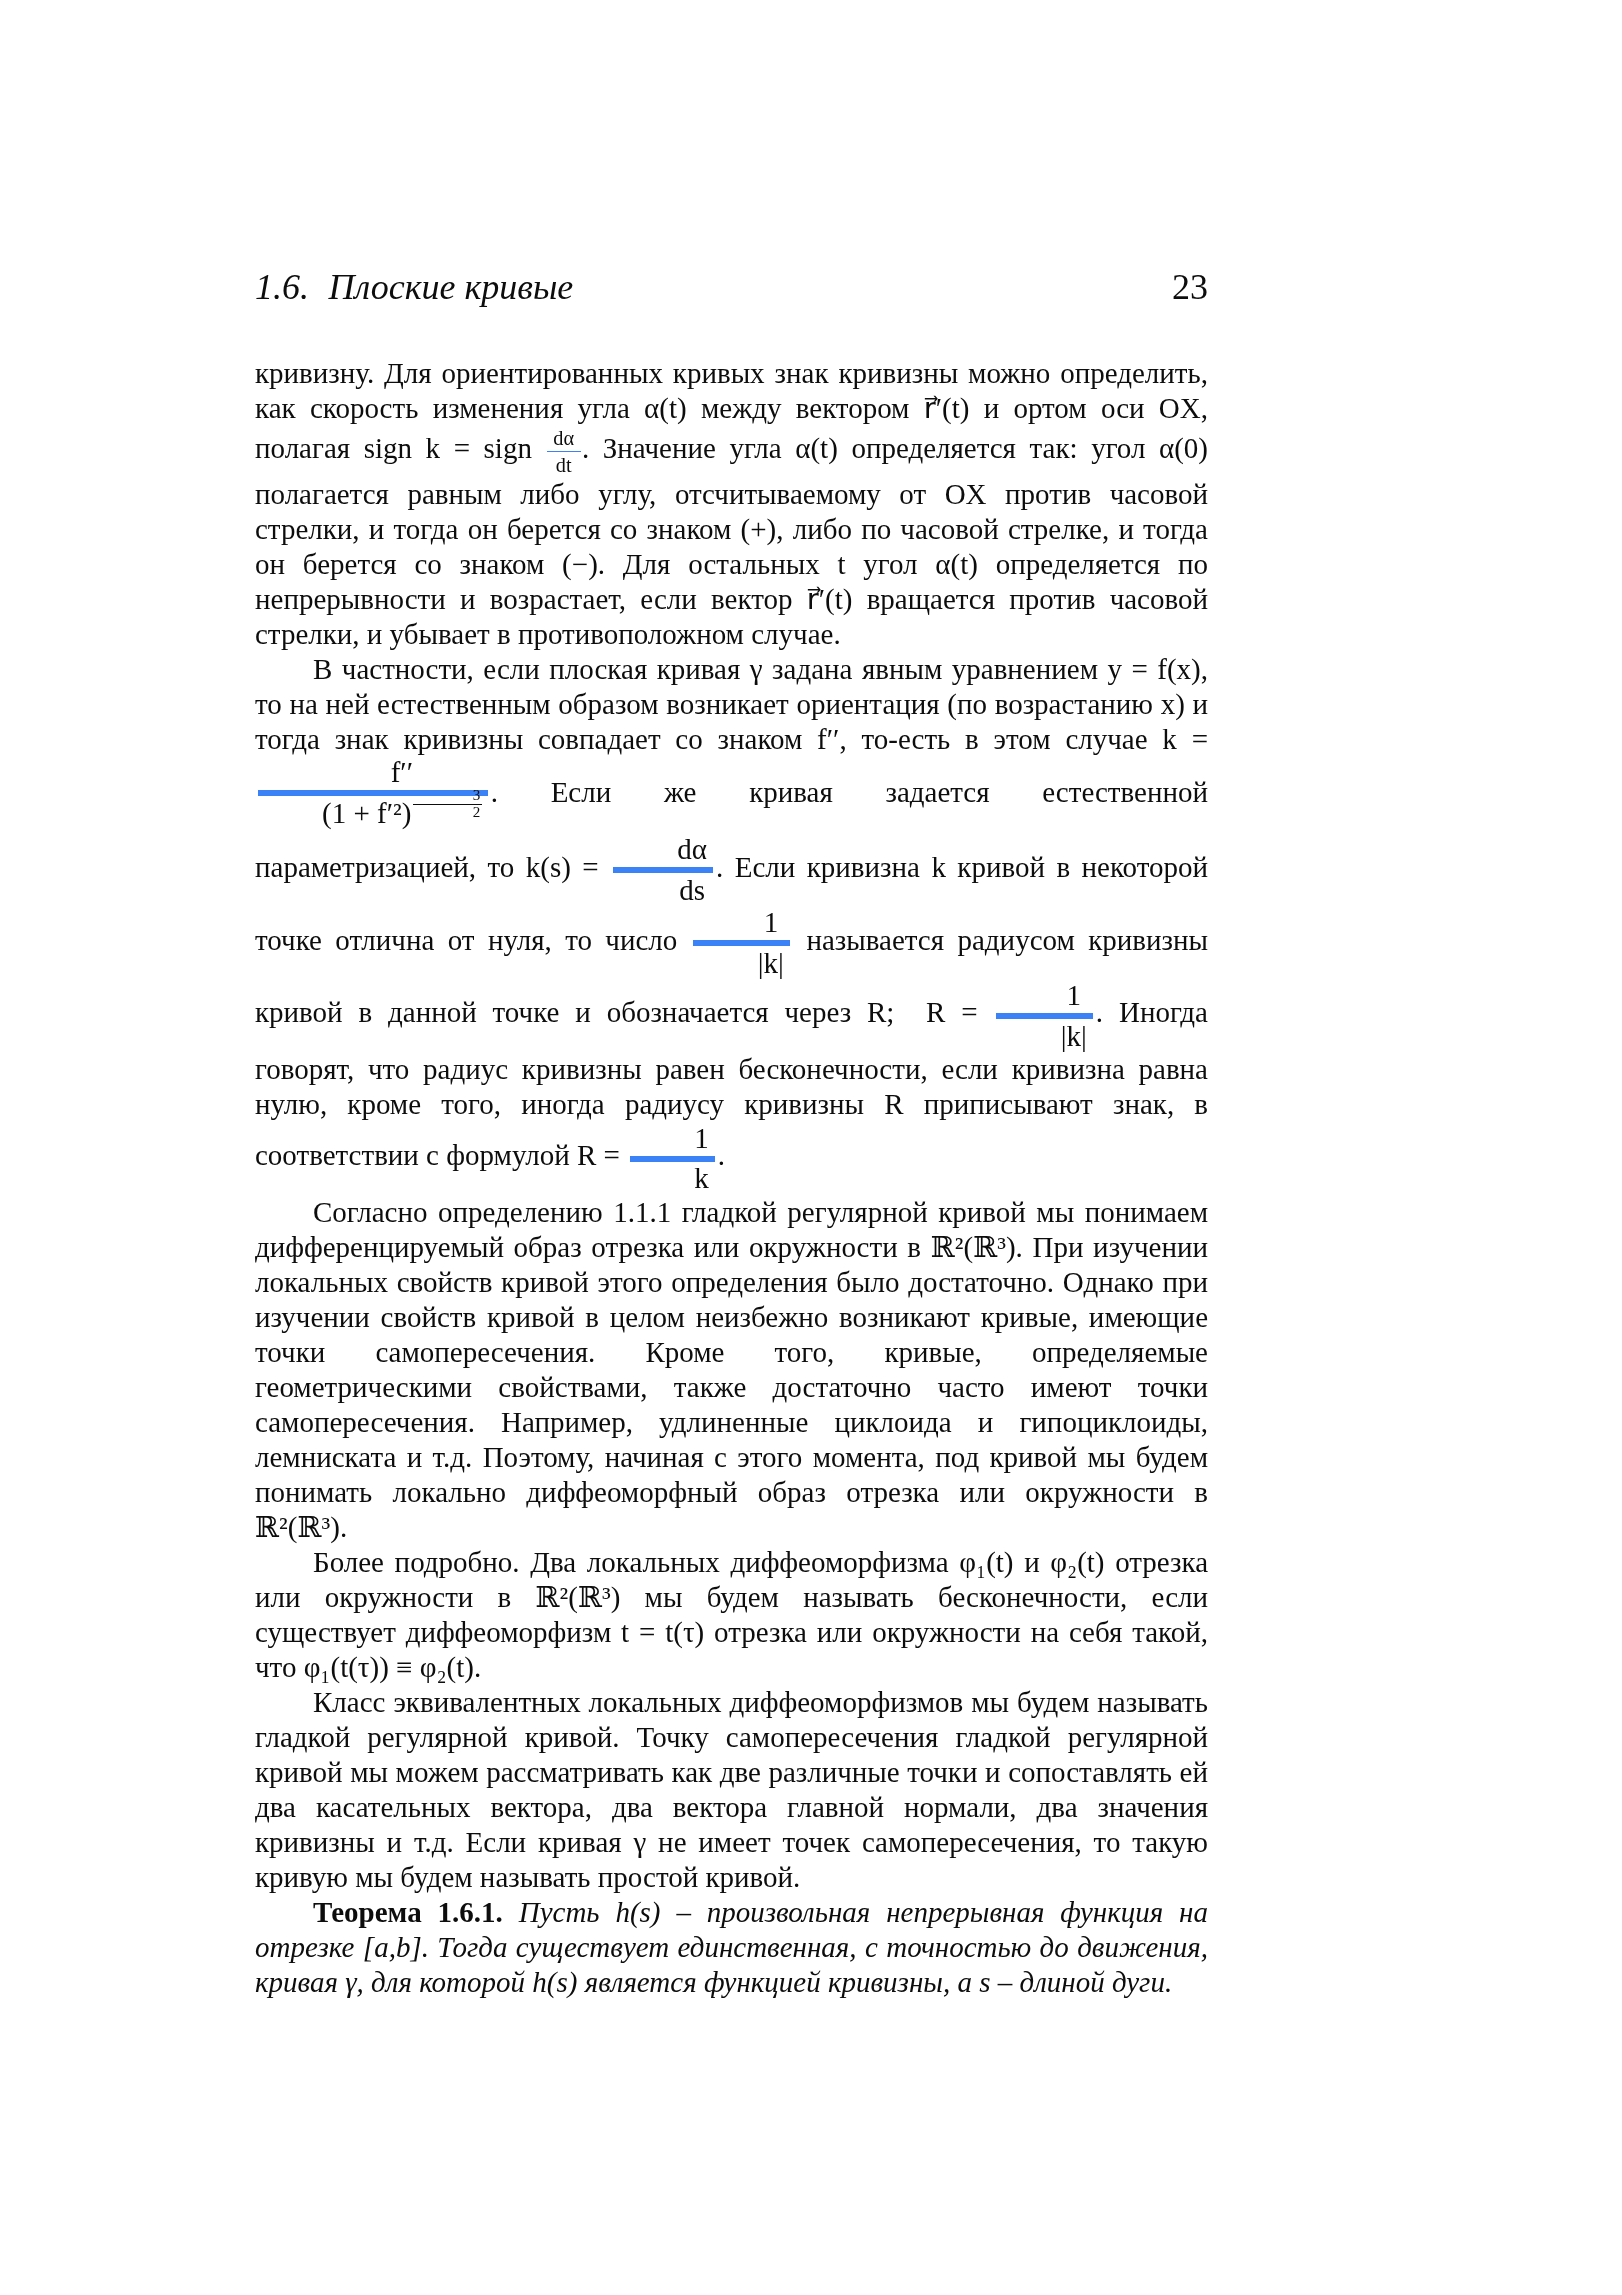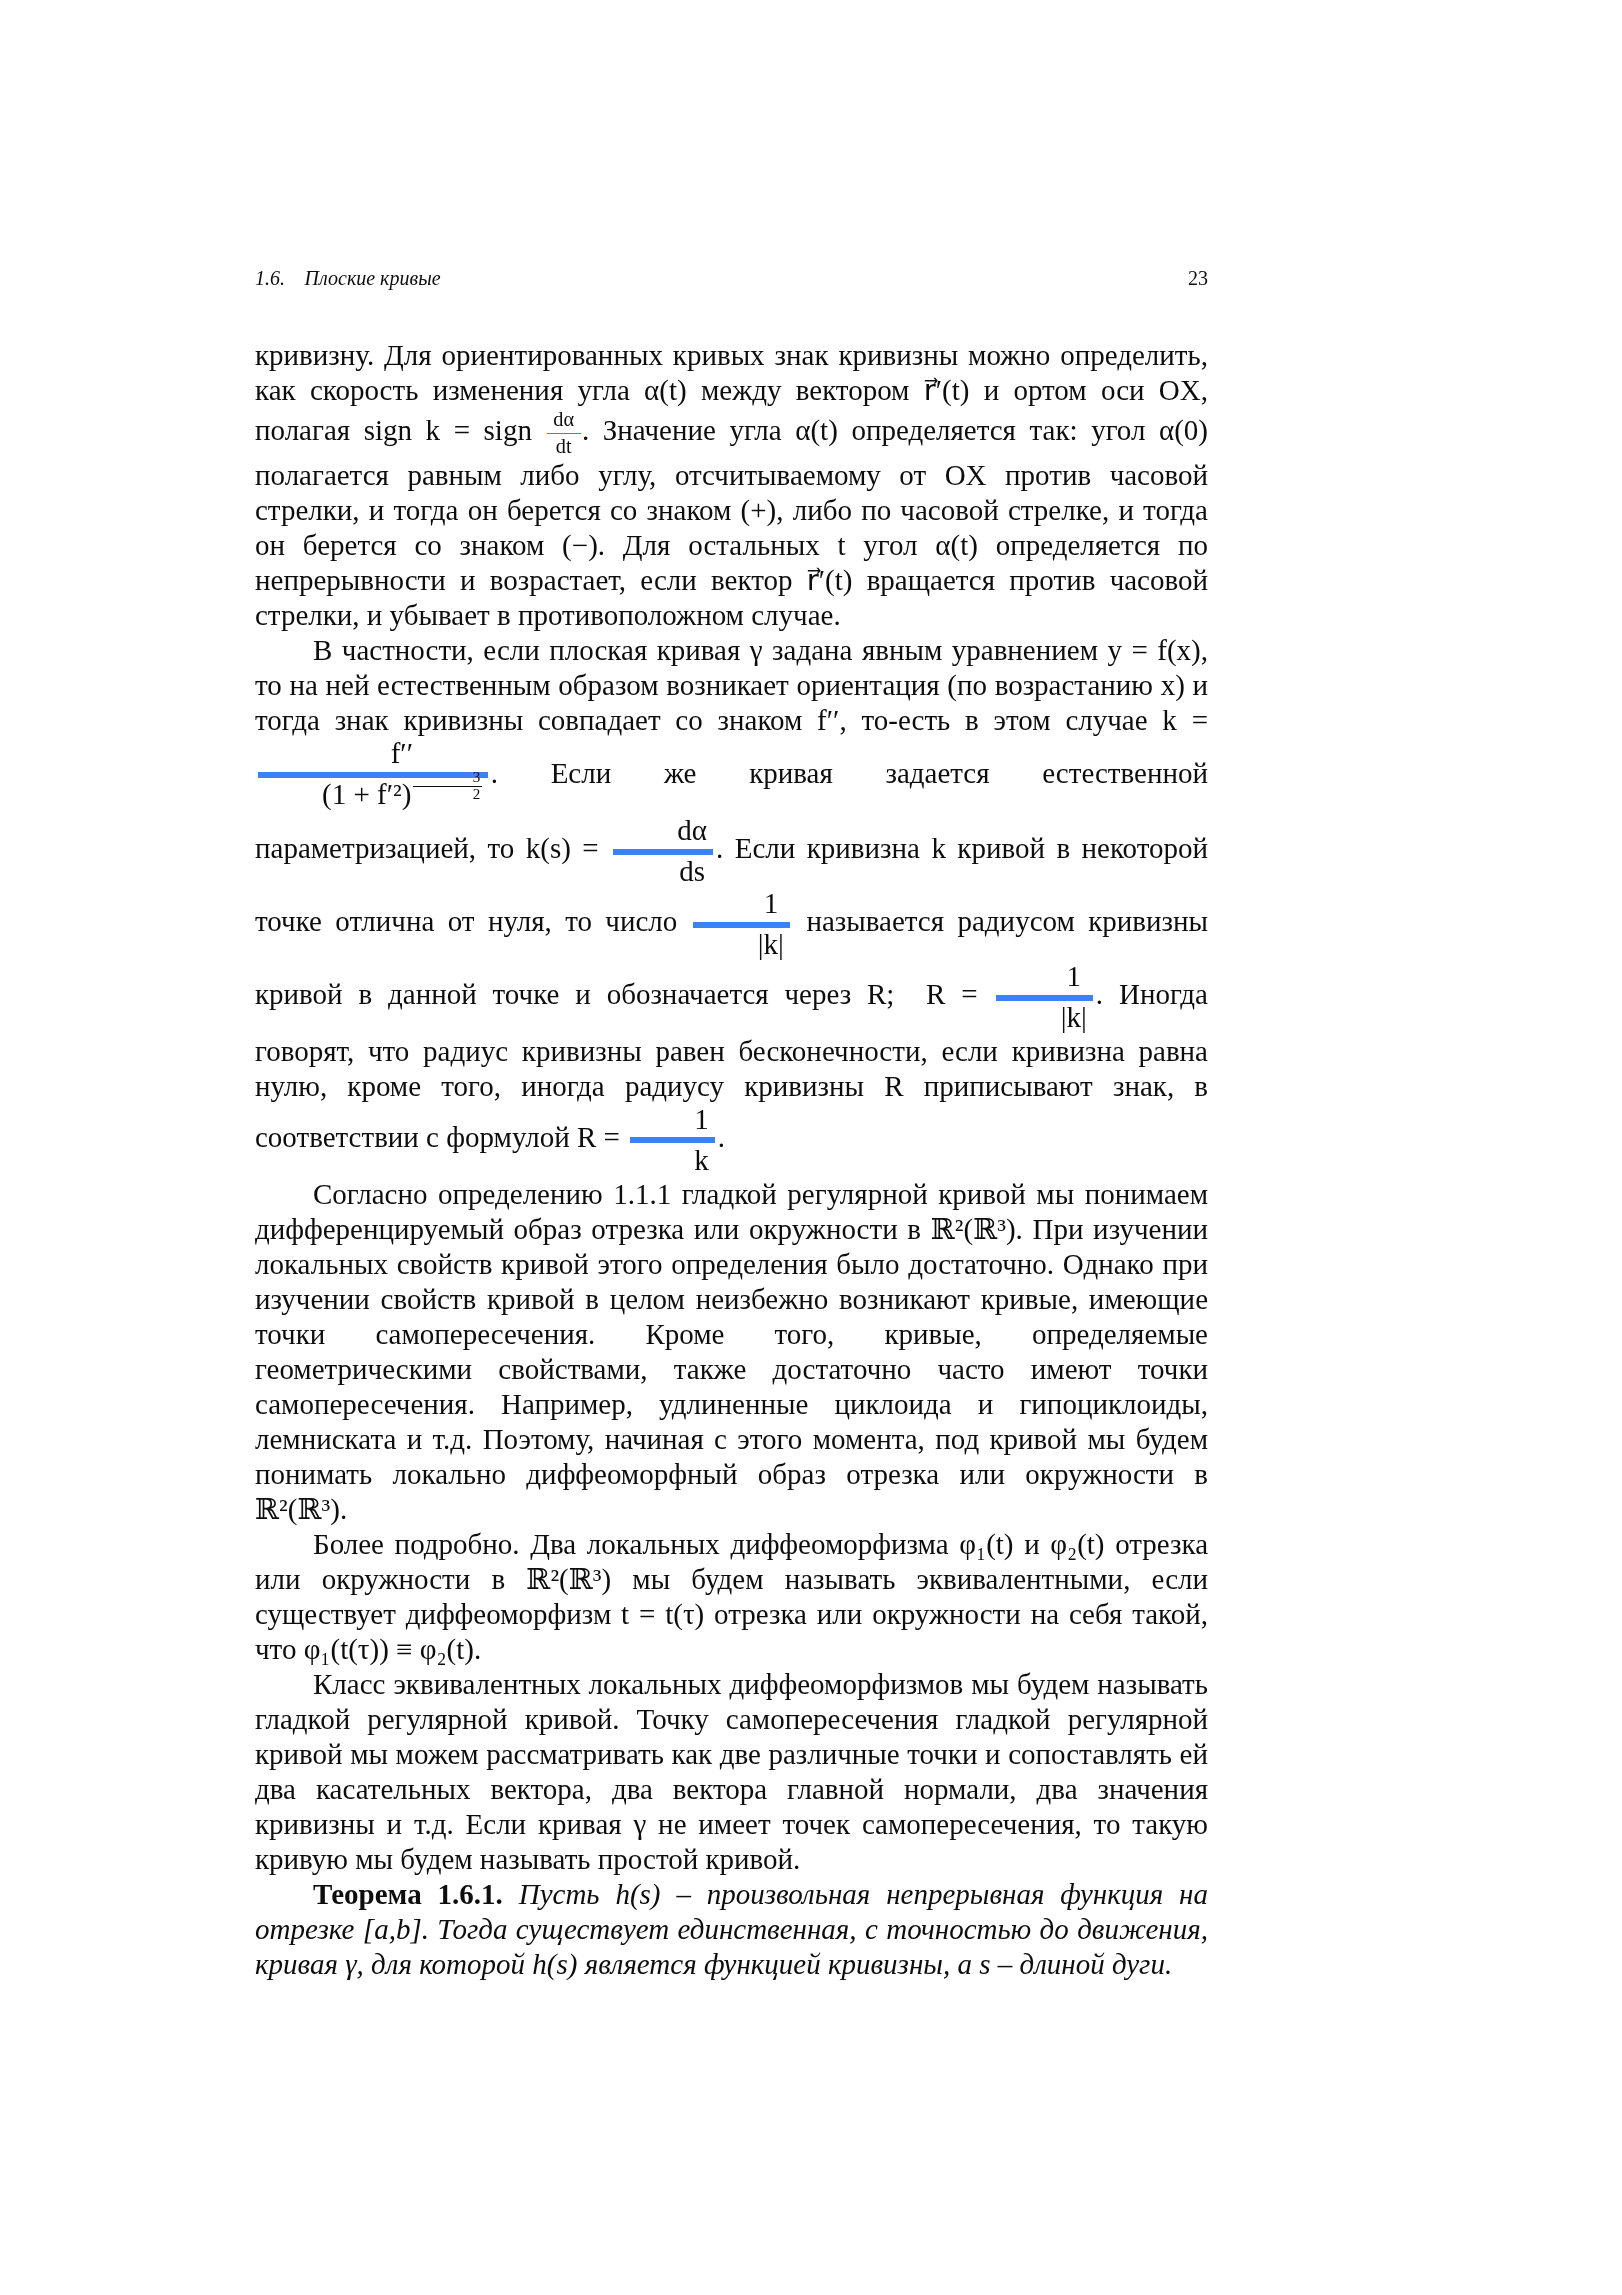--- a/index.html
+++ b/index.html
@@ -14,21 +14,21 @@
   .content {
     position:absolute;
     left:255px; top:267px;
     width:953px;
   }
   
   .runninghead {
     display:flex;
     justify-content:space-between;
     align-items:flex-end;
-    font-size:20px;
+    font-size:36px;
     line-height:1.15;
   }
   .rh-left { font-style:italic; }
   .rh-num { margin-right:19.6px; }
   .rh-page { font-style:normal; }
 
   
   .bodytext {
     margin-top:48px;
     font-size:29px;
@@ -87,21 +87,21 @@
 
     <div class="bodytext">
 
       <p><span>кривизну. Для ориентированных кривых знак кривизны можно определить, как скорость изменения угла α(t) между вектором r⃗′(t) и ортом оси OX, полагая sign k = sign </span><span class="frac frac-sm"><span class="num">dα</span><span class="den">dt</span></span><span>. Значение угла α(t) определяется так: угол α(0) полагается равным либо углу, отсчитываемому от OX против часовой стрелки, и тогда он берется со знаком (+), либо по часовой стрелке, и тогда он берется со знаком (−). Для остальных t угол α(t) определяется по непрерывности и возрастает, если вектор r⃗′(t) вращается против часовой стрелки, и убывает в противоположном случае.</span></p>
 
       <p class="indent"><span>В частности, если плоская кривая γ задана явным уравнением y = f(x), то на ней естественным образом возникает ориентация (по возрастанию x) и тогда знак кривизны совпадает со знаком f′′, то-есть в этом случае k = </span><span class="frac"><span class="num">f′′</span><span class="den"><span>(1 + f′²)</span><span class="supfrac"><span class="sn">3</span><span class="sd">2</span></span></span></span><span>. Если же кривая задается естественной параметризацией, то k(s) = </span><span class="frac"><span class="num">dα</span><span class="den">ds</span></span><span>. Если кривизна k кривой в некоторой точке отлична от нуля, то число </span><span class="frac"><span class="num">1</span><span class="den">|k|</span></span><span> называется </span><span class="it">радиусом кривизны</span><span> кривой в данной точке и обозначается через R;&nbsp; R = </span><span class="frac"><span class="num">1</span><span class="den">|k|</span></span><span>. Иногда говорят, что радиус кривизны равен бесконечности, если кривизна равна нулю, кроме того, иногда радиусу кривизны R приписывают знак, в соответствии с формулой R = </span><span class="frac"><span class="num">1</span><span class="den">k</span></span><span>.</span></p>
 
 
       <p class="indent"><span>Согласно определению 1.1.1 гладкой регулярной кривой мы понимаем дифференцируемый образ отрезка или окружности в ℝ²(ℝ³). При изучении локальных свойств кривой этого определения было достаточно. Однако при изучении свойств кривой в целом неизбежно возникают кривые, имеющие точки самопересечения. Кроме того, кривые, определяемые геометрическими свойствами, также достаточно часто имеют точки самопересечения. Например, удлиненные циклоида и гипоциклоиды, лемниската и т.д. Поэтому, начиная с этого момента, под </span><span class="it">кривой</span><span> мы будем понимать локально диффеоморфный образ отрезка или окружности в ℝ²(ℝ³).</span></p>
 
-      <p class="indent"><span>Более подробно. Два локальных диффеоморфизма φ₁(t) и φ₂(t) отрезка или окружности в ℝ²(ℝ³) мы будем называть </span><span class="it">эквивалентными</span><span>, если существует диффеоморфизм t = t(τ) отрезка или окружности на себя такой, что φ₁(t(τ)) ≡ φ₂(t).</span></p>
+      <p class="indent"><span>Более подробно. Два локальных диффеоморфизма φ₁(t) и φ₂(t) отрезка или окружности в ℝ²(ℝ³) мы будем называть </span><span class="it">бесконечности</span><span>, если существует диффеоморфизм t = t(τ) отрезка или окружности на себя такой, что φ₁(t(τ)) ≡ φ₂(t).</span></p>
 
       <p class="indent"><span>Класс эквивалентных локальных диффеоморфизмов мы будем называть </span><span class="it">гладкой регулярной кривой</span><span>. Точку самопересечения гладкой регулярной кривой мы можем рассматривать как две различные точки и сопоставлять ей два касательных вектора, два вектора главной нормали, два значения кривизны и т.д. Если кривая γ не имеет точек самопересечения, то такую кривую мы будем называть </span><span class="it">простой кривой</span><span>.</span></p>
 
       <p class="indent thm"><span class="thm-label">Теорема 1.6.1.</span><span class="thm-body"> Пусть h(s) – произвольная непрерывная функция на отрезке [a,b]. Тогда существует единственная, с точностью до движения, кривая γ, для которой h(s) является функцией кривизны, а s – длиной дуги.</span></p>
 
 
     </div>
   </div>
 </div>
 

